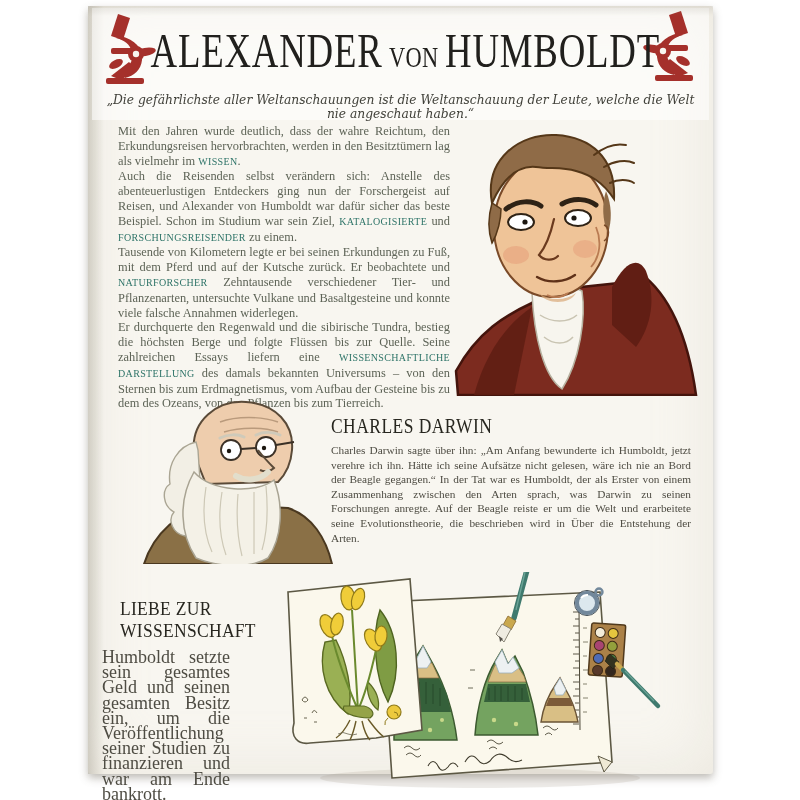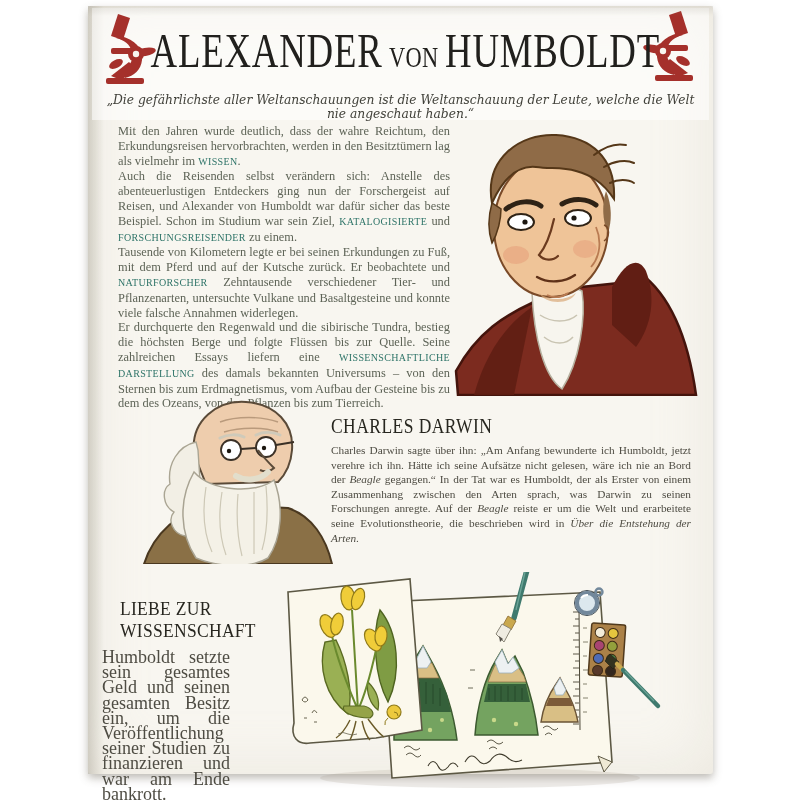--- a/index.html
+++ b/index.html
@@ -18,21 +18,21 @@
   .title{position:absolute;left:0;right:0;top:16px;text-align:center;white-space:nowrap;
          color:#21201d;transform:scaleX(0.8) scaleY(1.06);transform-origin:center top;}
   .title .big{font-size:46px;letter-spacing:1px;}
   .title .von{font-size:28px;letter-spacing:0.5px;padding:0 8px;}
   .quote{position:absolute;left:12px;right:12px;top:87px;text-align:center;
          font-family:"DejaVu Serif",serif;font-style:italic;font-size:12.3px;color:#41413a;}
   .main-text{position:absolute;left:30px;top:118px;width:332px;
          font-size:12.4px;line-height:14.8px;color:#5d6356;text-align:justify;}
   .main-text p{margin:0;}
   .run-accent{color:#2e7468;font-size:10px;letter-spacing:0.35px;margin-top:8px;}
-  .run-italic{font-style:italic;}
+  .run-italic{}
   .humboldt-art{position:absolute;left:356px;top:118px;width:255px;height:272px;}
   .darwin-art{position:absolute;left:48px;top:386px;width:198px;height:172px;}
   .darwin-head{position:absolute;left:243px;top:409px;font-size:19px;color:#27261f;
          letter-spacing:0.5px;transform:scaleX(0.92) scaleY(1.05);transform-origin:left top;}
   .darwin-text{position:absolute;left:243px;top:437px;width:360px;
          font-size:11.3px;line-height:14.6px;color:#4e4c43;text-align:justify;}
   .liebe-head{position:absolute;left:32px;top:592px;font-size:17.5px;line-height:21px;
          color:#27261f;letter-spacing:0.3px;transform:scaleY(1.05);transform-origin:left top;}
   .liebe-text{position:absolute;left:14px;top:644px;width:128px;
          font-size:18px;line-height:15.2px;color:#4e4c43;text-align:justify;hyphens:auto;}

